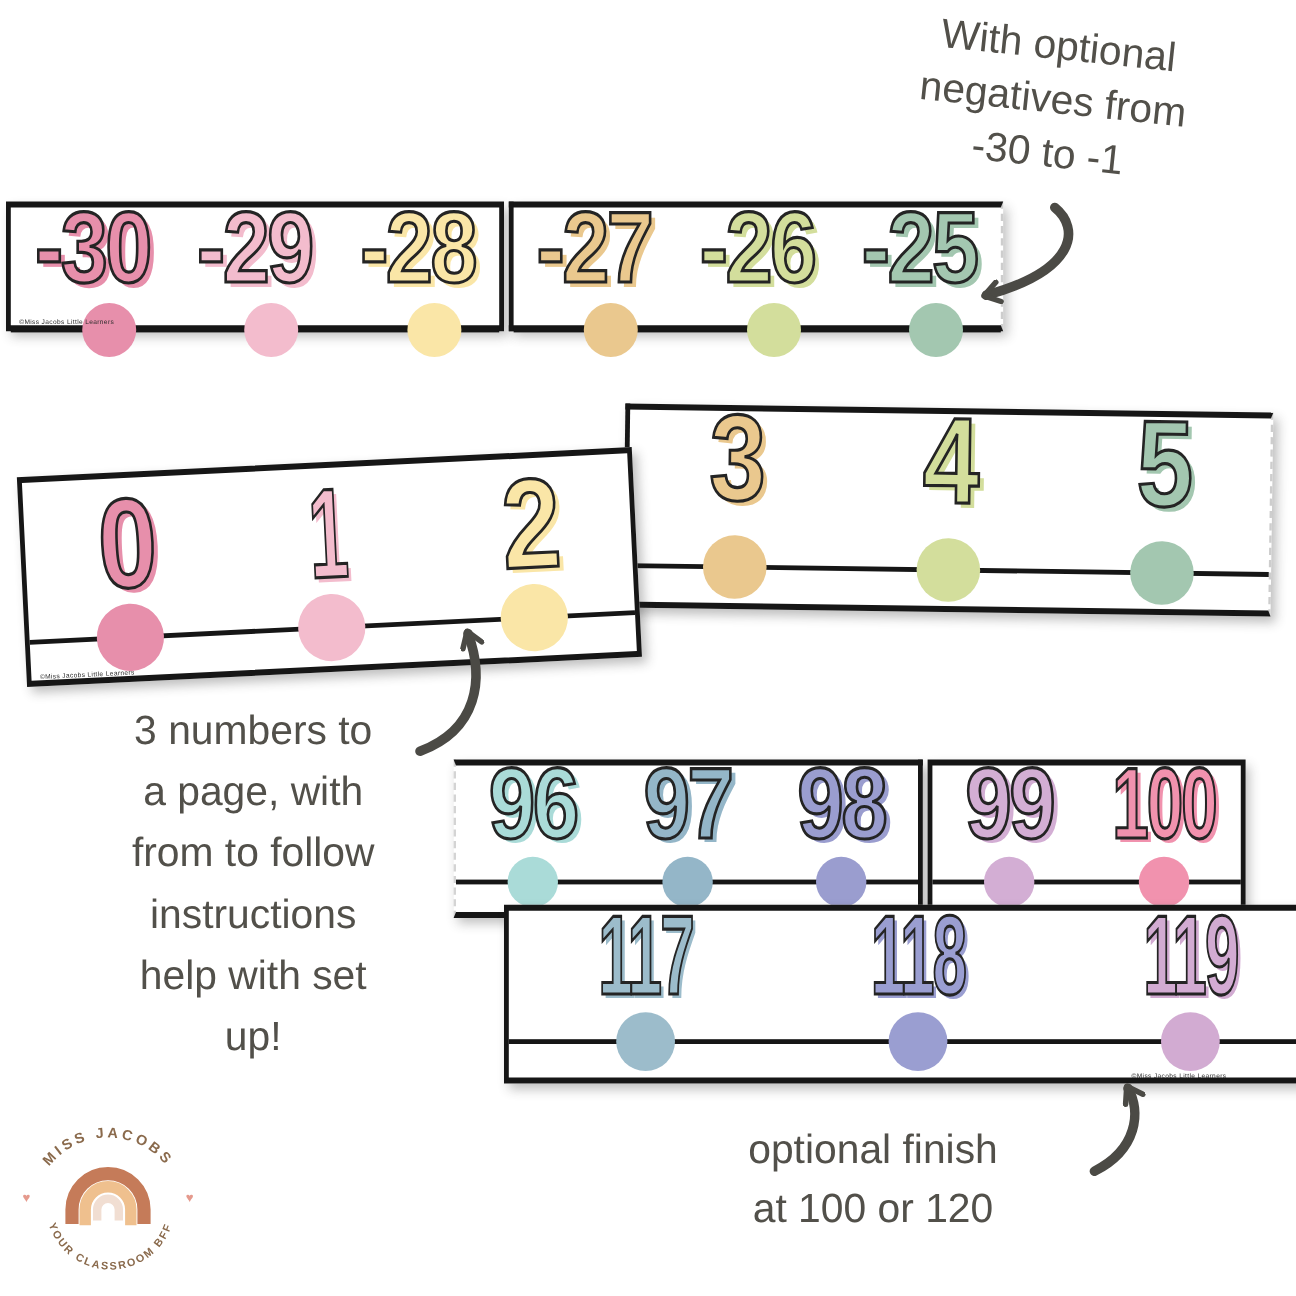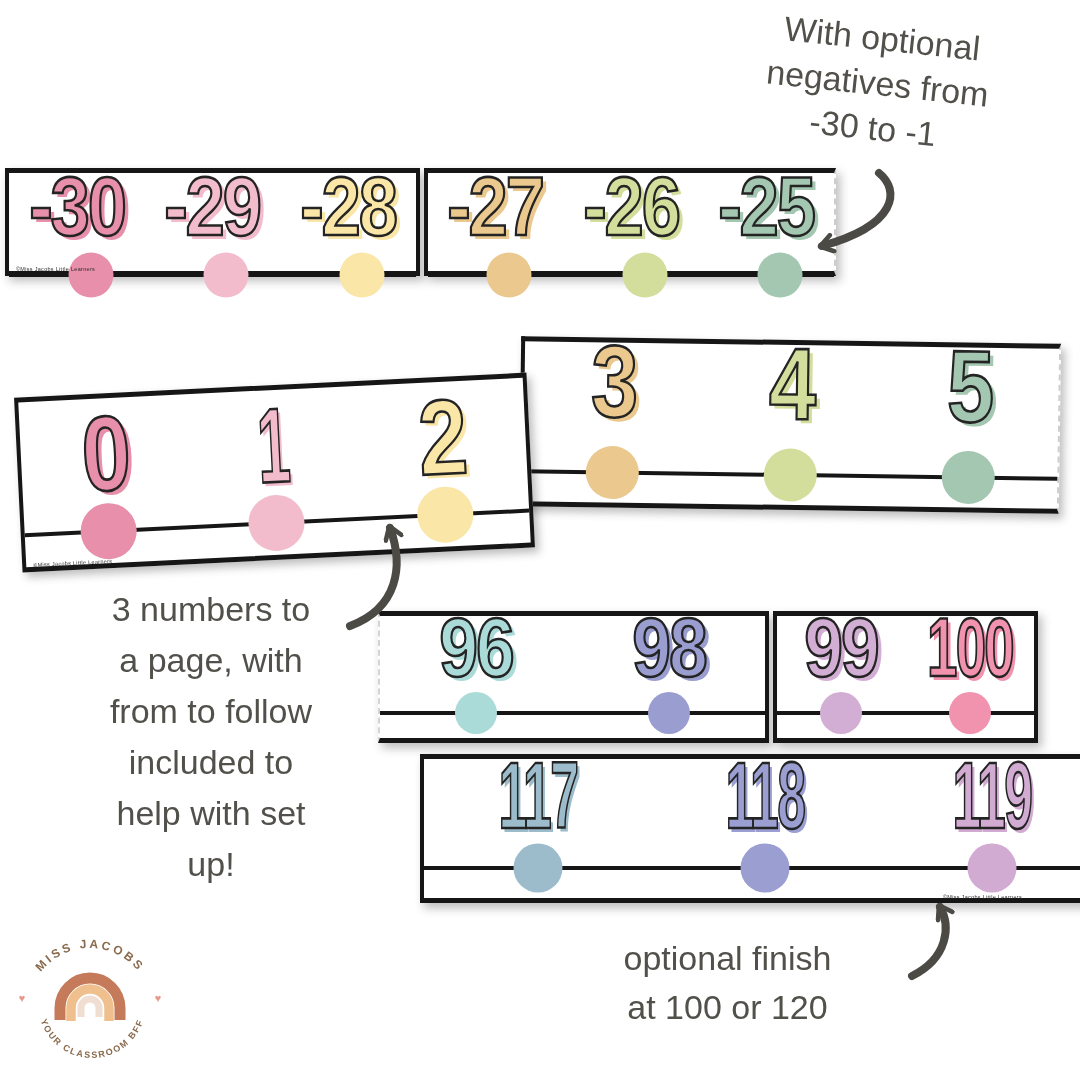--- a/index.html
+++ b/index.html
@@ -43,21 +43,21 @@
   .credit{
     position:absolute;font-size:5.5px;letter-spacing:.3px;color:#2c2c2c;
     font-family:"Liberation Sans",sans-serif;white-space:nowrap;
   }
   .credit.bl{left:11px;bottom:4px;}
   .credit.br{right:88px;bottom:3px;}
 
   #strip-neg {left:5px;  top:168px;width:831px;height:108px;--fs:84px; --numTop:-9px; --lineY:100px;--dot:45px;z-index:1;}
   #strip-012 {left:18px; top:385px;width:513px;height:175px;--fs:106px;--numTop:2px;  --lineY:131px;--dot:56px;z-index:3;transform:rotate(-2.8deg);}
   #strip-345 {left:520px;top:340px;width:540px;height:170px;--fs:102px;--numTop:-12px;--lineY:128px;--dot:53px;z-index:1;transform:rotate(0.8deg);}
-  #strip-96  {left:378px;top:611px;width:660px;height:132px;--fs:84px; --numTop:-11px;--lineY:95px; --dot:42px;z-index:1;}
+  #strip-96  {left:378px;top:633px;width:660px;height:132px;--fs:84px; --numTop:-11px;--lineY:95px; --dot:42px;z-index:1;}
   #strip-117 {left:420px;top:754px;width:690px;height:149px;--fs:94px; --numTop:-10px;--lineY:107px;--dot:49px;z-index:2;}
 
   
   #arrows{position:absolute;left:0;top:0;z-index:6;pointer-events:none;}
 
   
   #logo{position:absolute;left:12px;top:920px;z-index:4;}
   #logo text{font-family:"Liberation Sans",sans-serif;}
 </style>
 </head>
@@ -65,21 +65,21 @@
 
 <div class="note" id="note-tr">
     <div class="nline">With optional</div>
     <div class="nline">negatives from</div>
     <div class="nline">-30 to -1</div>
   </div>
 <div class="note" id="note-left">
     <div class="nline">3 numbers to</div>
     <div class="nline">a page, with</div>
     <div class="nline">from to follow</div>
-    <div class="nline">included to</div>
+    <div class="nline">instructions</div>
     <div class="nline">help with set</div>
     <div class="nline">up!</div>
   </div>
 <div class="note" id="note-br">
     <div class="nline">optional finish</div>
     <div class="nline">at 100 or 120</div>
   </div>
 
 <div class="strip neg" id="strip-neg">
     <div class="page" style="flex-grow: 3;">
@@ -148,20 +148,24 @@
         <div class="dot" style="background: rgb(163, 199, 176);"></div>
       </div>
     </div>
   </div>
 <div class="strip" id="strip-96">
     <div class="page cut-l" style="flex-grow: 3;">
       <div class="numline"></div>
       <div class="cell">
         <div class="num" style="color: rgb(170, 219, 216); transform: translateX(-50%) scaleX(0.83);">96</div>
         <div class="dot" style="background: rgb(170, 219, 216);"></div>
+      </div>
+      <div class="cell">
+        <div class="num" style="color: rgb(148, 182, 200); transform: translateX(-50%) scaleX(0.83);">97</div>
+        <div class="dot" style="background: rgb(148, 182, 200);"></div>
       </div>
       <div class="cell">
         <div class="num" style="color: rgb(154, 157, 207); transform: translateX(-50%) scaleX(0.83);">98</div>
         <div class="dot" style="background: rgb(154, 157, 207);"></div>
       </div>
     </div>
     <div class="page" style="flex-grow: 2;">
       <div class="numline"></div>
       <div class="cell">
         <div class="num" style="color: rgb(211, 174, 212); transform: translateX(-50%) scaleX(0.83);">99</div>

